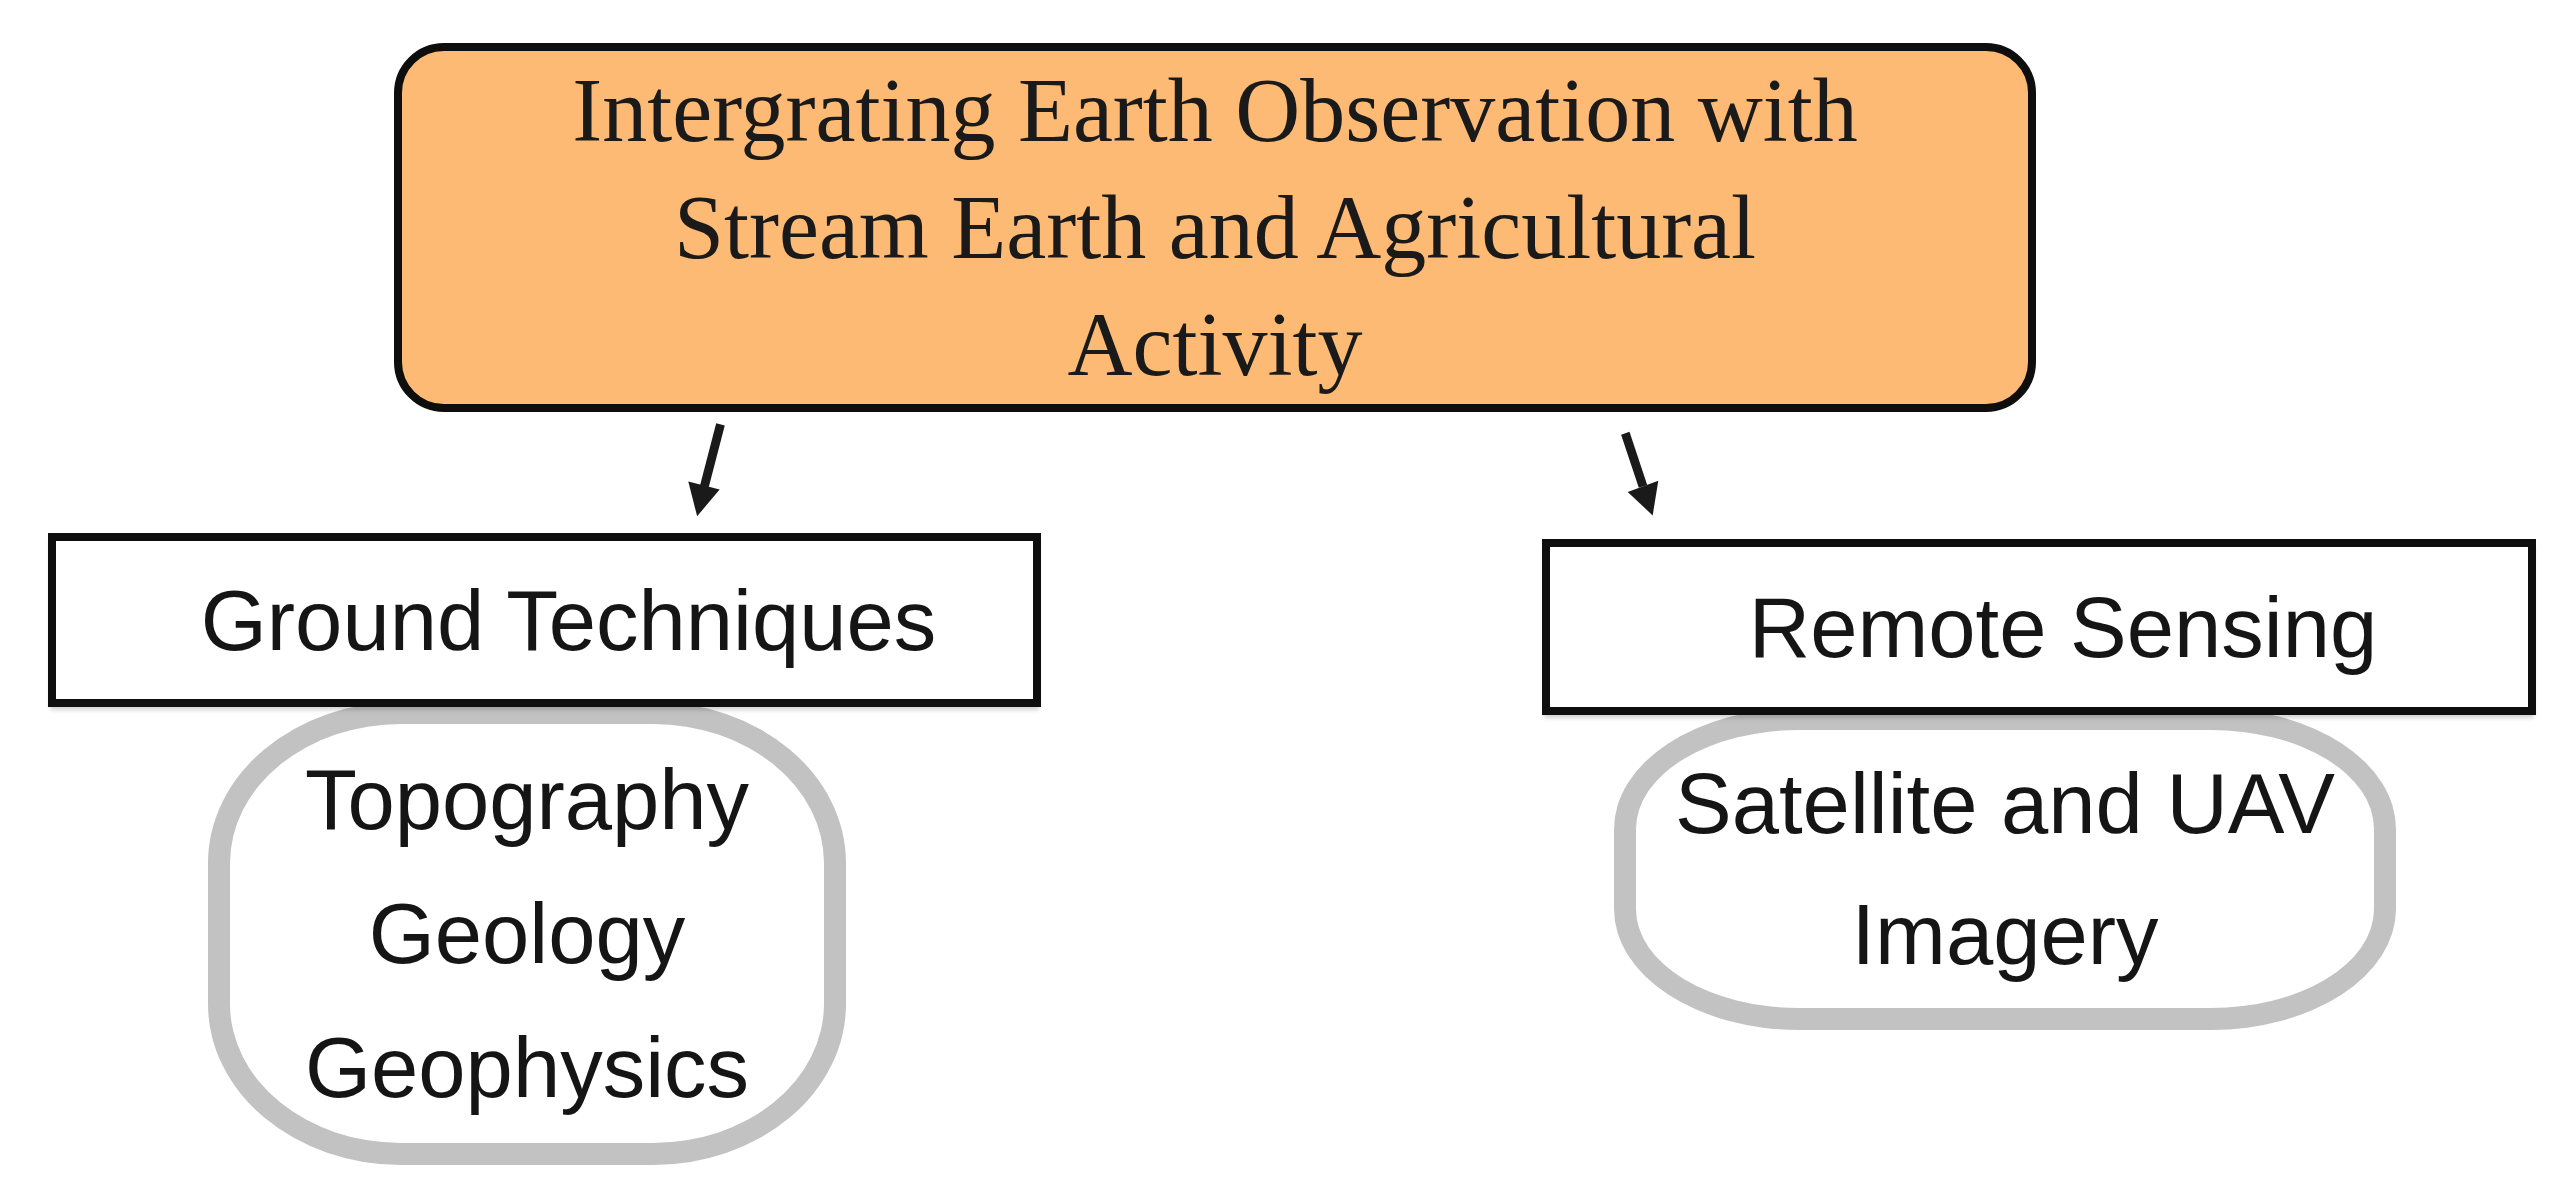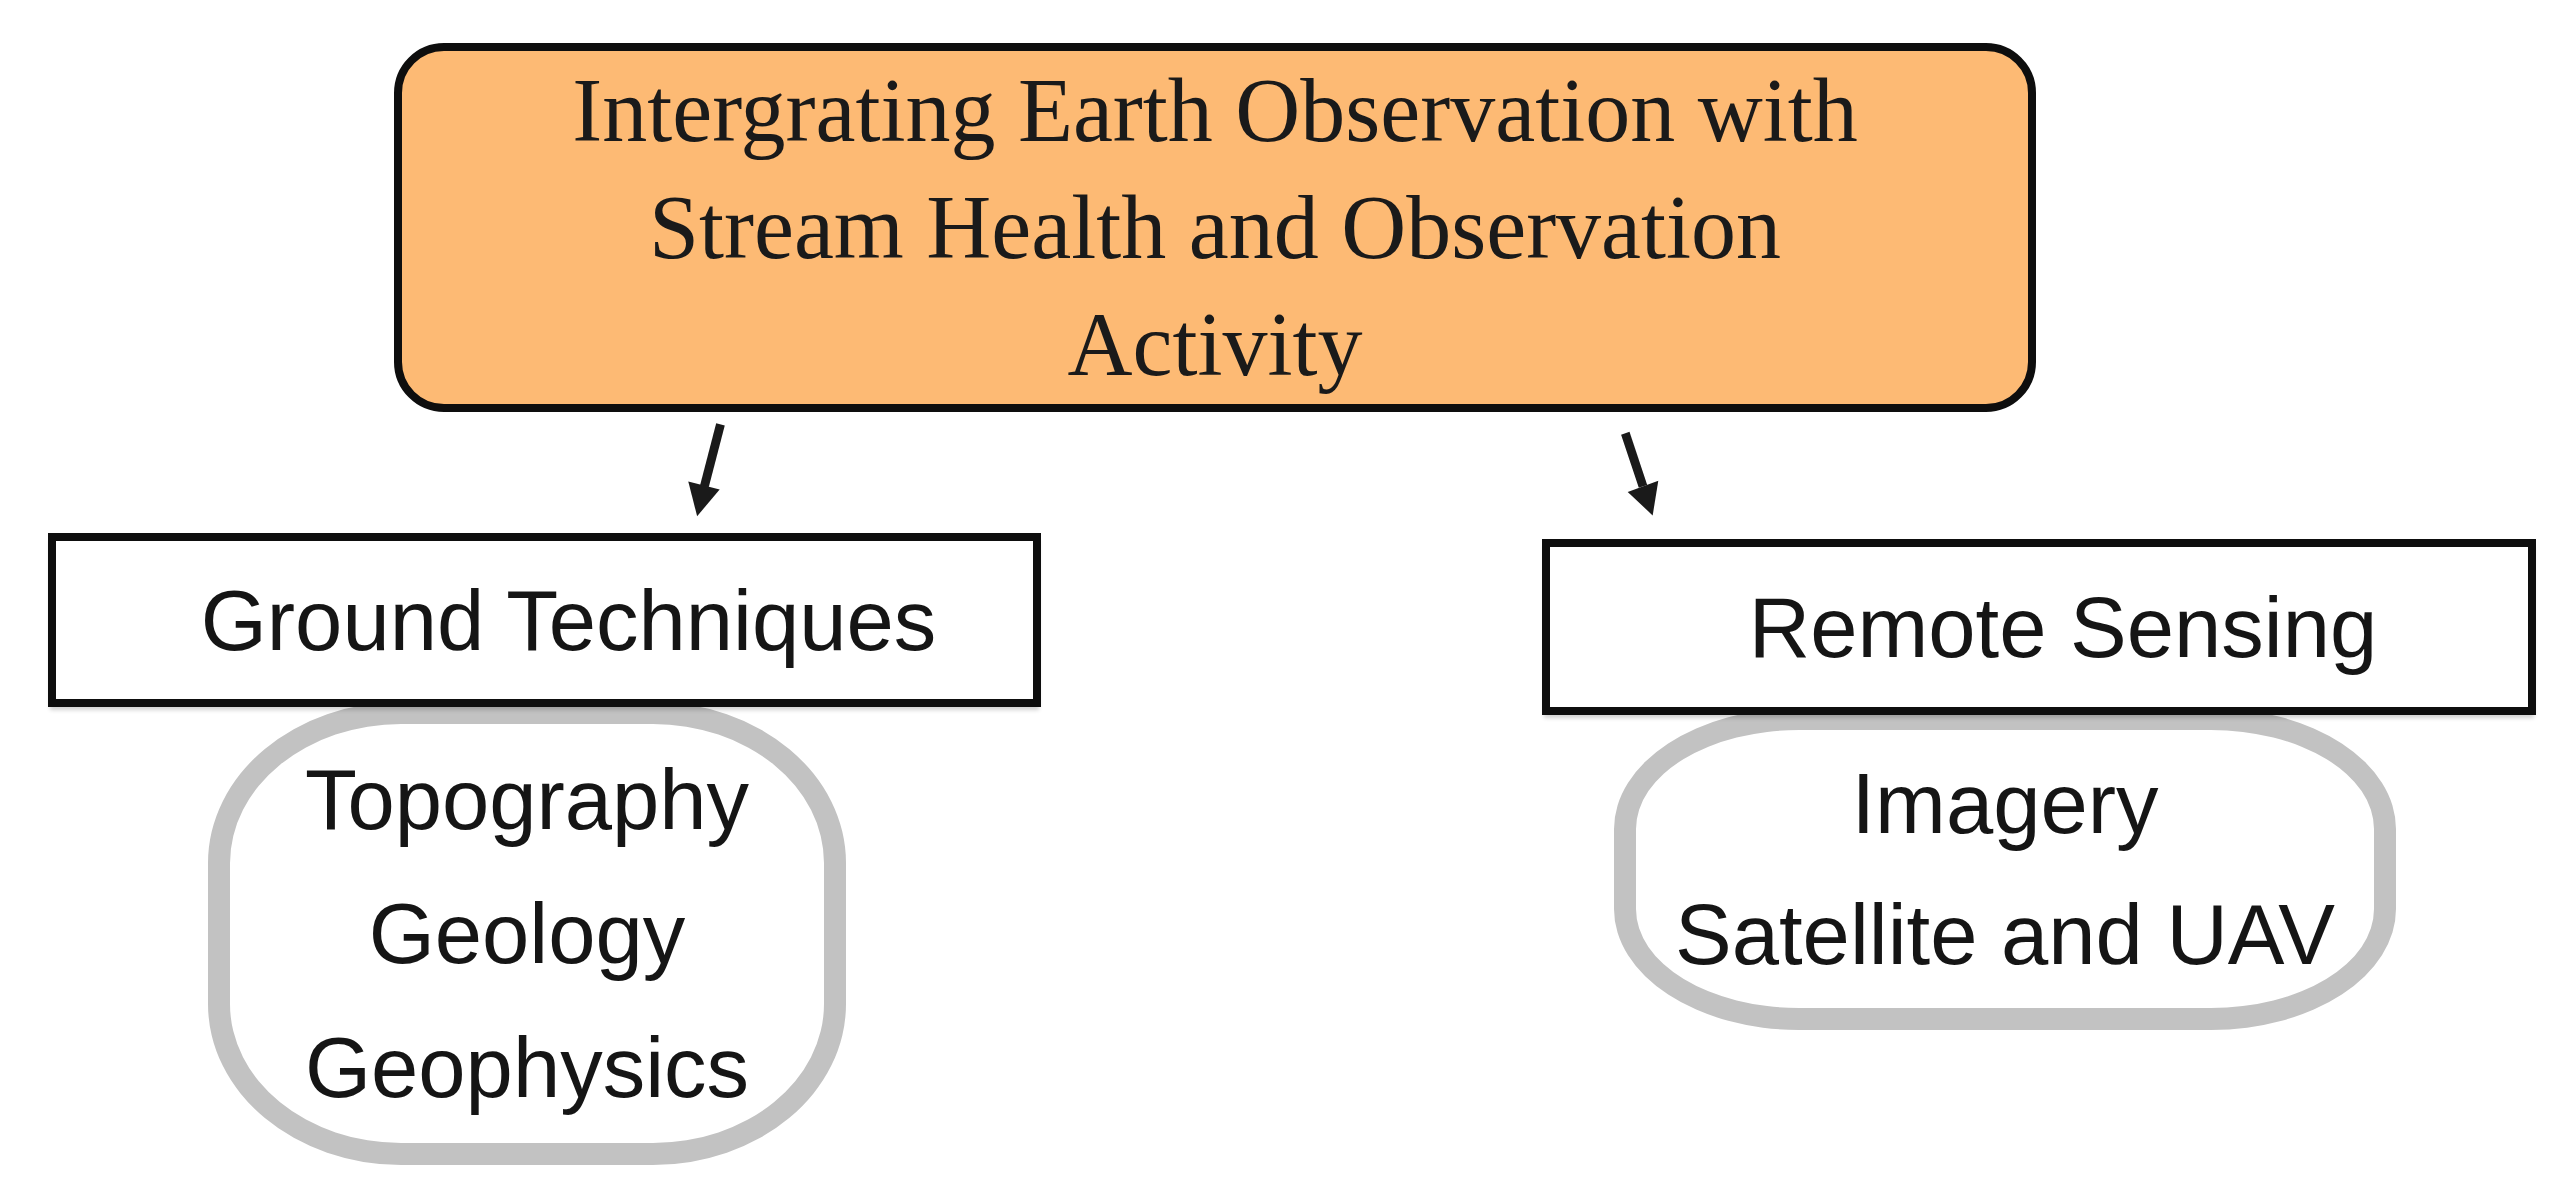--- a/index.html
+++ b/index.html
@@ -95,21 +95,21 @@
     pointer-events: none;
   }
 </style>
 </head>
 <body>
 
 <div id="canvas">
 
   <div class="root-box">
     <div>Intergrating Earth Observation with</div>
-    <div>Stream Health and Observation</div>
+    <div>Stream Earth and Agricultural</div>
     <div>Activity</div>
   </div>
 
   <svg id="arrows" viewBox="0 0 3200 1489" xmlns="http://www.w3.org/2000/svg">
     <g>
       <line x1="895" y1="527" x2="875" y2="604" stroke="#1a1a1a" stroke-width="11"></line>
       <polygon points="866,641 855,598 894,608" fill="#1a1a1a"></polygon>
     </g>
     <g>
       <line x1="2019" y1="538" x2="2041" y2="604" stroke="#1a1a1a" stroke-width="11"></line>
@@ -125,18 +125,18 @@
     <div class="oval-line">Topography</div>
     <div class="oval-line">Geology</div>
     <div class="oval-line">Geophysics</div>
   </div>
 
   <div class="branch-box" id="remote-box">
     <span>Remote Sensing</span>
   </div>
 
   <div class="detail-oval" id="remote-oval">
+    <div class="oval-line">Satellite and UAV</div>
     <div class="oval-line">Imagery</div>
-    <div class="oval-line">Satellite and UAV</div>
   </div>
 
 </div>
 
 
 </body></html>

